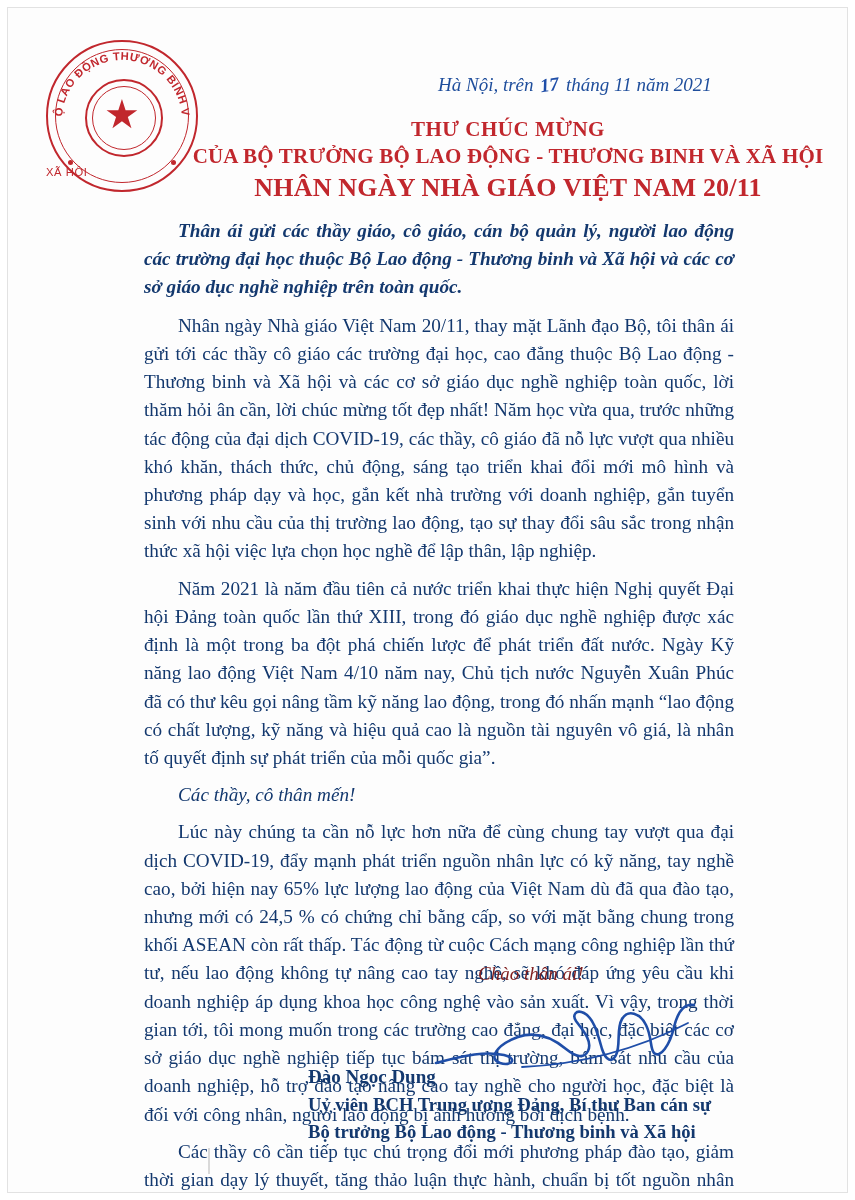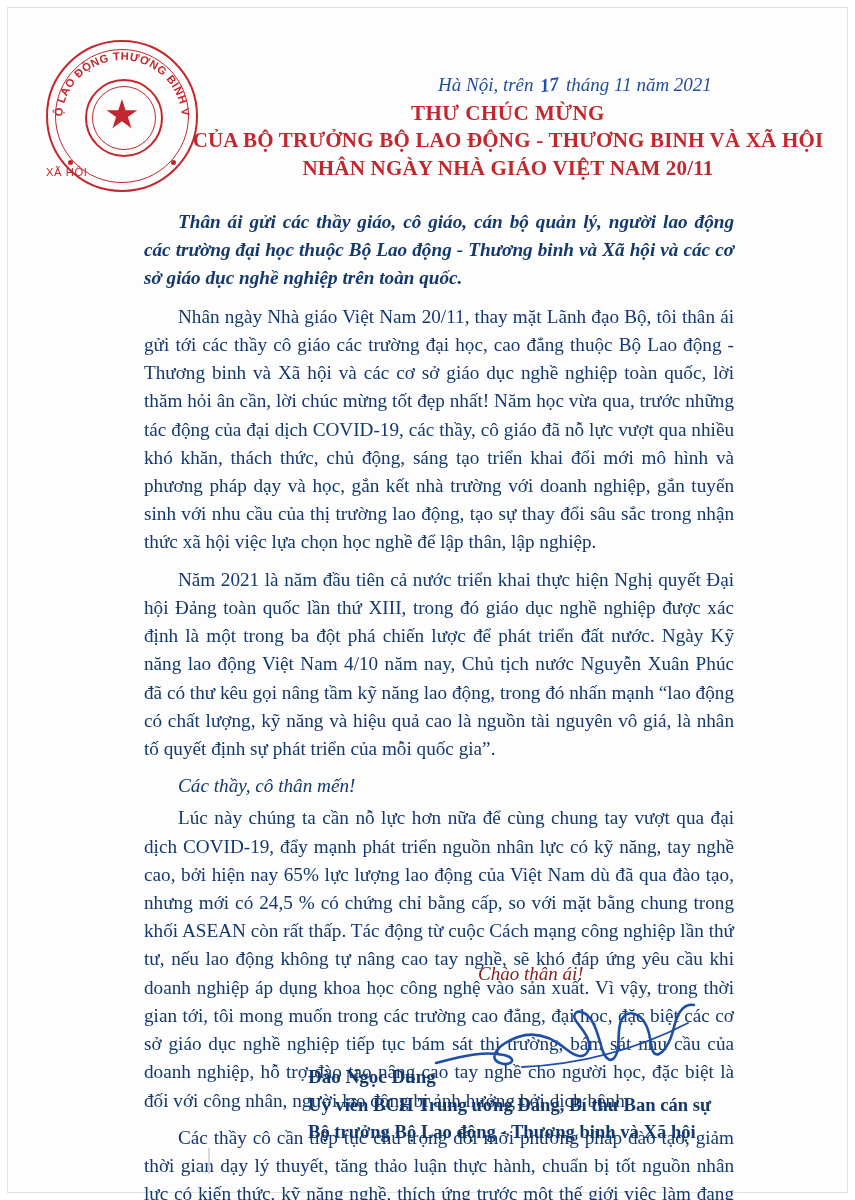--- a/index.html
+++ b/index.html
@@ -116,43 +116,43 @@
     font-style: italic;
     color: #1f4ea8;
     font-weight: bold;
     transform: rotate(-8deg);
     padding: 0 2px;
   }
 
   .title-block {
     position: absolute;
     left: 175px;
-    top: 92px;
+    top: 108px;
     width: 650px;
     text-align: center;
     color: #c1272d;
     font-weight: bold;
     line-height: 1.3;
   }
   .title-block .l1 { font-size: 21px; letter-spacing: .5px; }
   .title-block .l2 { font-size: 21px; letter-spacing: .2px; }
-  .title-block .l3 { font-size: 21px; letter-spacing: .2px; }
+  .title-block .l3 { font-size: 26px; letter-spacing: .2px; }
 
   
   .body {
     position: absolute;
     left: 136px;
     top: 200px;
     width: 590px;
     color: #13386e;
     font-size: 19.2px;
     line-height: 1.47;
     text-align: justify;
   }
-  .body p { margin: 0 0 2px 0; text-indent: 34px; }
+  .body p { margin: 9px 0 2px 0; text-indent: 34px; }
   .body p.salute {
     font-style: italic;
     font-weight: bold;
     text-indent: 34px;
     margin-bottom: 10px;
   }
   .body p.subsalute {
     font-style: italic;
     text-indent: 34px;
     margin: 9px 0 4px 0;

